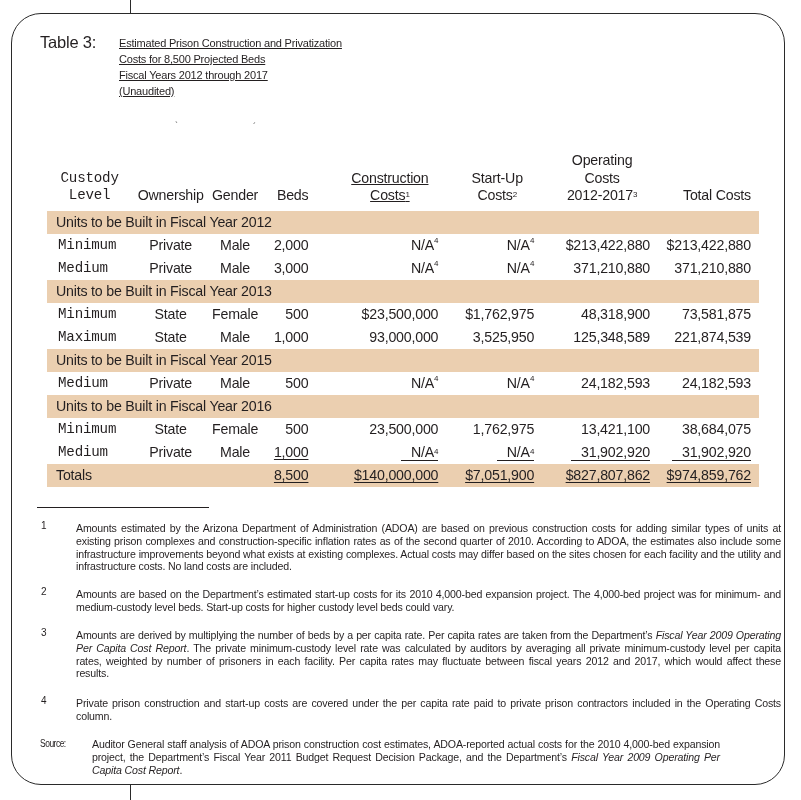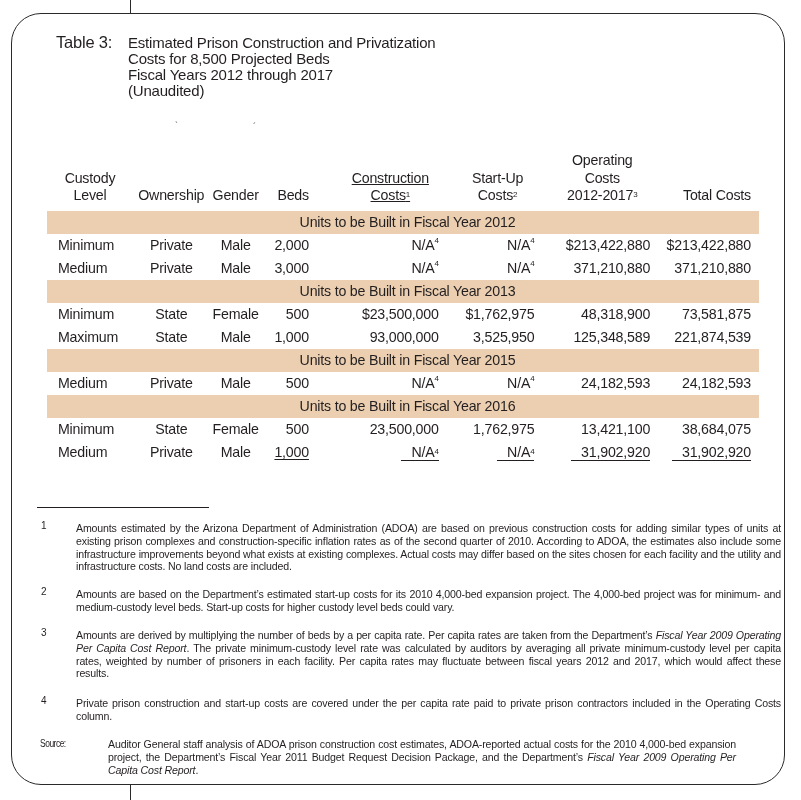--- a/index.html
+++ b/index.html
@@ -2,58 +2,58 @@
 <html><head>
 <meta charset="utf-8">
 <style>
   html, body { margin: 0; padding: 0; background: #ffffff; }
   body { width: 801px; height: 800px; position: relative; overflow: hidden;
          font-family: "Liberation Sans", sans-serif; color: #231f20; }
   .frame { position: absolute; left: 11px; top: 13px; width: 774px; height: 772px;
            border: 1.6px solid #2a2a2a; border-radius: 30px; box-sizing: border-box; }
   .stub-top { position: absolute; left: 130px; top: 0; width: 1px; height: 13px; background: #2a2a2a; }
   .stub-bottom { position: absolute; left: 130px; top: 785px; width: 1px; height: 15px; background: #2a2a2a; }
-  .title-label { position: absolute; left: 56px; top: 33px; font-size: 16.5px; letter-spacing: -0.2px; }
-  .title-block { position: absolute; left: 128px; top: 35px; font-size: 15px; line-height: 16px; letter-spacing: -0.2px; }
+  .title-label { position: absolute; left: 40px; top: 33px; font-size: 16.5px; letter-spacing: -0.2px; }
+  .title-block { position: absolute; left: 119px; top: 35px; font-size: 11px; line-height: 16px; letter-spacing: -0.2px; text-decoration: underline; }
   .title-block div { white-space: nowrap; }
   .stray { position: absolute; font-size: 9px; color: #555; }
 
   table.data { position: absolute; left: 47px; top: 152px; width: 712px; border-collapse: collapse;
                font-size: 14.2px; letter-spacing: -0.2px; }
   table.data td, table.data th { padding: 0; height: 23px; white-space: nowrap; font-weight: normal; }
   table.data thead th { vertical-align: bottom; line-height: 17.5px; padding-bottom: 6px; }
-  .c-level { width: 85px; text-align: center; }
+  .c-level { width: 85px; text-align: center; font-family: Liberation Mono, monospace; }
   .c-own { width: 84px; text-align: center; }
   .c-gender { width: 56px; text-align: center; }
   .c-beds { width: 56px; text-align: right; padding-right: 3px !important; }
   .c-cons { width: 110px; text-align: right; }
   .c-start { width: 89px; text-align: right; }
   .c-oper { width: 113px; text-align: right; }
   .c-total { width: 112px; text-align: right; padding-right: 8px !important; }
   thead .c-cons, thead .c-start, thead .c-oper { text-align: center; }
   thead .c-cons { padding-left: 30px !important; text-decoration: underline; }
   thead .c-start { padding-left: 22px !important; text-align: center; }
   thead .c-oper { padding-left: 20px !important; }
   thead .c-total { text-align: right; }
   tr.band td { background: #ebcfb0; }
-  tr.band td.section-label { text-align: center; padding-left: 9px; }
+  tr.band td.section-label { text-align: left; padding-left: 9px; }
   tr.row td.c-level { text-align: left; padding-left: 11px; }
   sup { font-size: 8px; vertical-align: top; position: relative; top: -1px; }
   .ul-wide { display: inline-block; border-bottom: 1px solid #231f20; padding-left: 10px; line-height: 15px; }
   tr.totals td { background: #ebcfb0; }
   tr.totals td.totals-label { text-align: left; padding-left: 9px; }
   .u { text-decoration: underline; text-underline-offset: 2px; }
 
   .rule { position: absolute; left: 37px; top: 507px; width: 172px; height: 1px; background: #231f20; }
   .fn { position: absolute; left: 41px; font-size: 10.6px; line-height: 12.8px; letter-spacing: -0.15px; }
   .fn .num { position: absolute; left: 0; top: -2px; font-size: 10px; }
   .fn .txt { position: absolute; left: 15px; width: 705px; text-align: justify; margin-left: 20px; }
   .fn .txt i { font-style: italic; }
   .src-label { position: absolute; left: 40px; top: 738px; font-size: 10px; letter-spacing: -0.6px; font-family: "Liberation Sans Narrow", "Liberation Sans", sans-serif; transform: scaleX(0.85); transform-origin: left; }
-  .src-txt { position: absolute; left: 108px; top: 738px; width: 628px; font-size: 10.6px; line-height: 12.8px; text-align: justify; letter-spacing: -0.15px; }
+  .src-txt { position: absolute; left: 92px; top: 738px; width: 628px; font-size: 10.6px; line-height: 12.8px; text-align: justify; letter-spacing: -0.15px; }
 </style>
 </head>
 <body>
 
 <div class="frame"></div>
 <div class="stub-top"></div>
 <div class="stub-bottom"></div>
 
 <div class="title-label">Table 3:</div>
 <div class="title-block">
@@ -154,20 +154,28 @@
       <tr class="row">
         <td class="c-level">Medium</td>
         <td class="c-own">Private</td>
         <td class="c-gender">Male</td>
         <td class="c-beds"><span class="u">1,000</span></td>
         <td class="c-cons"><span class="ul-wide"><span>N/A</span><sup>4</sup></span></td>
         <td class="c-start"><span class="ul-wide"><span>N/A</span><sup>4</sup></span></td>
         <td class="c-oper"><span class="ul-wide"><span>31,902,920</span></span></td>
         <td class="c-total"><span class="ul-wide"><span>31,902,920</span></span></td>
       </tr>
+      <tr class="totals">
+        <td class="totals-label" colspan="3">Totals</td>
+        <td class="c-beds"><span class="u">8,500</span></td>
+        <td class="c-cons"><span class="u">$140,000,000</span></td>
+        <td class="c-start"><span class="u">$7,051,900</span></td>
+        <td class="c-oper"><span class="u">$827,807,862</span></td>
+        <td class="c-total"><span class="u">$974,859,762</span></td>
+      </tr>
     </tbody>
 </table>
 
 <div class="rule"></div>
 
 <div class="fn" style="top:522px;">
   <span class="num">1</span>
   <div class="txt">Amounts estimated by the Arizona Department of Administration (ADOA) are based on previous construction costs for adding similar types of units at existing prison complexes and construction-specific inflation rates as of the second quarter of 2010. According to ADOA, the estimates also include some infrastructure improvements beyond what exists at existing complexes. Actual costs may differ based on the sites chosen for each facility and the utility and infrastructure costs. No land costs are included.</div>
 </div>
 <div class="fn" style="top:588px;">

